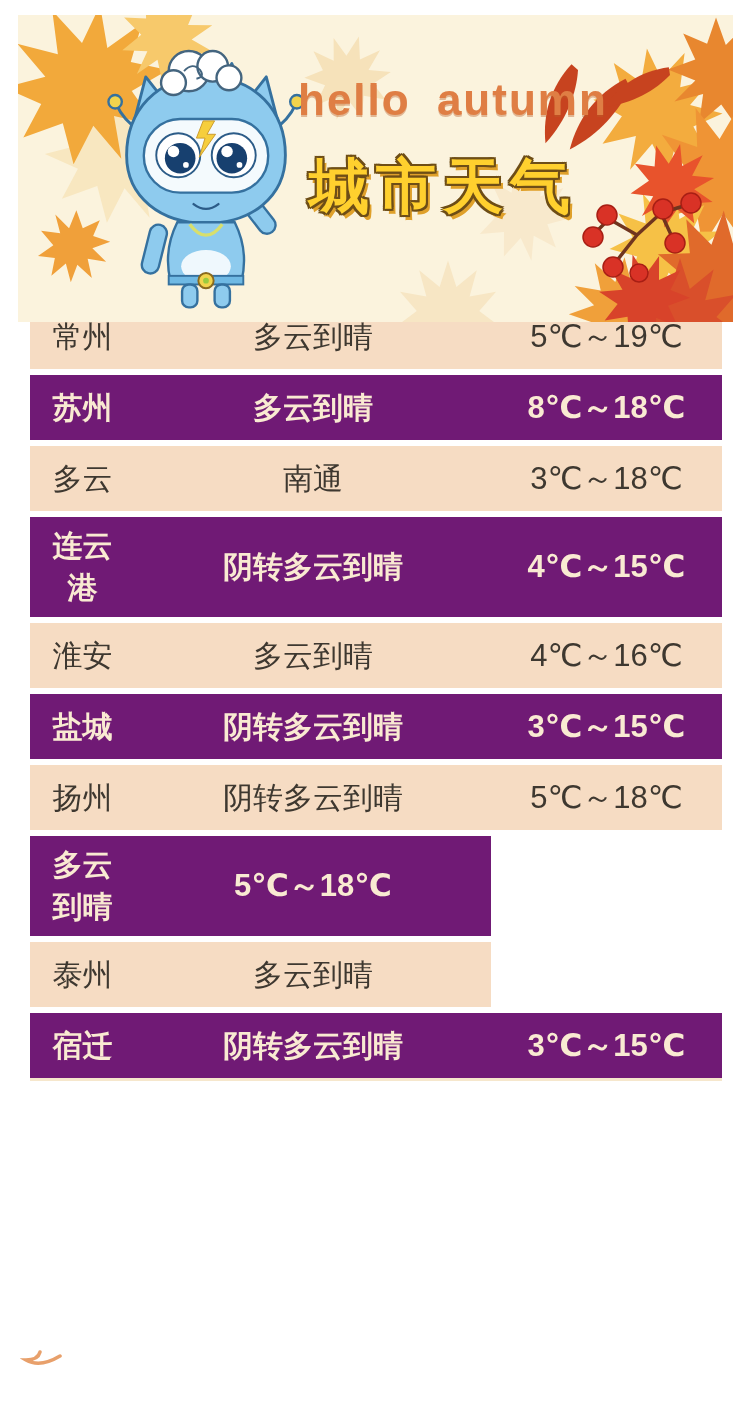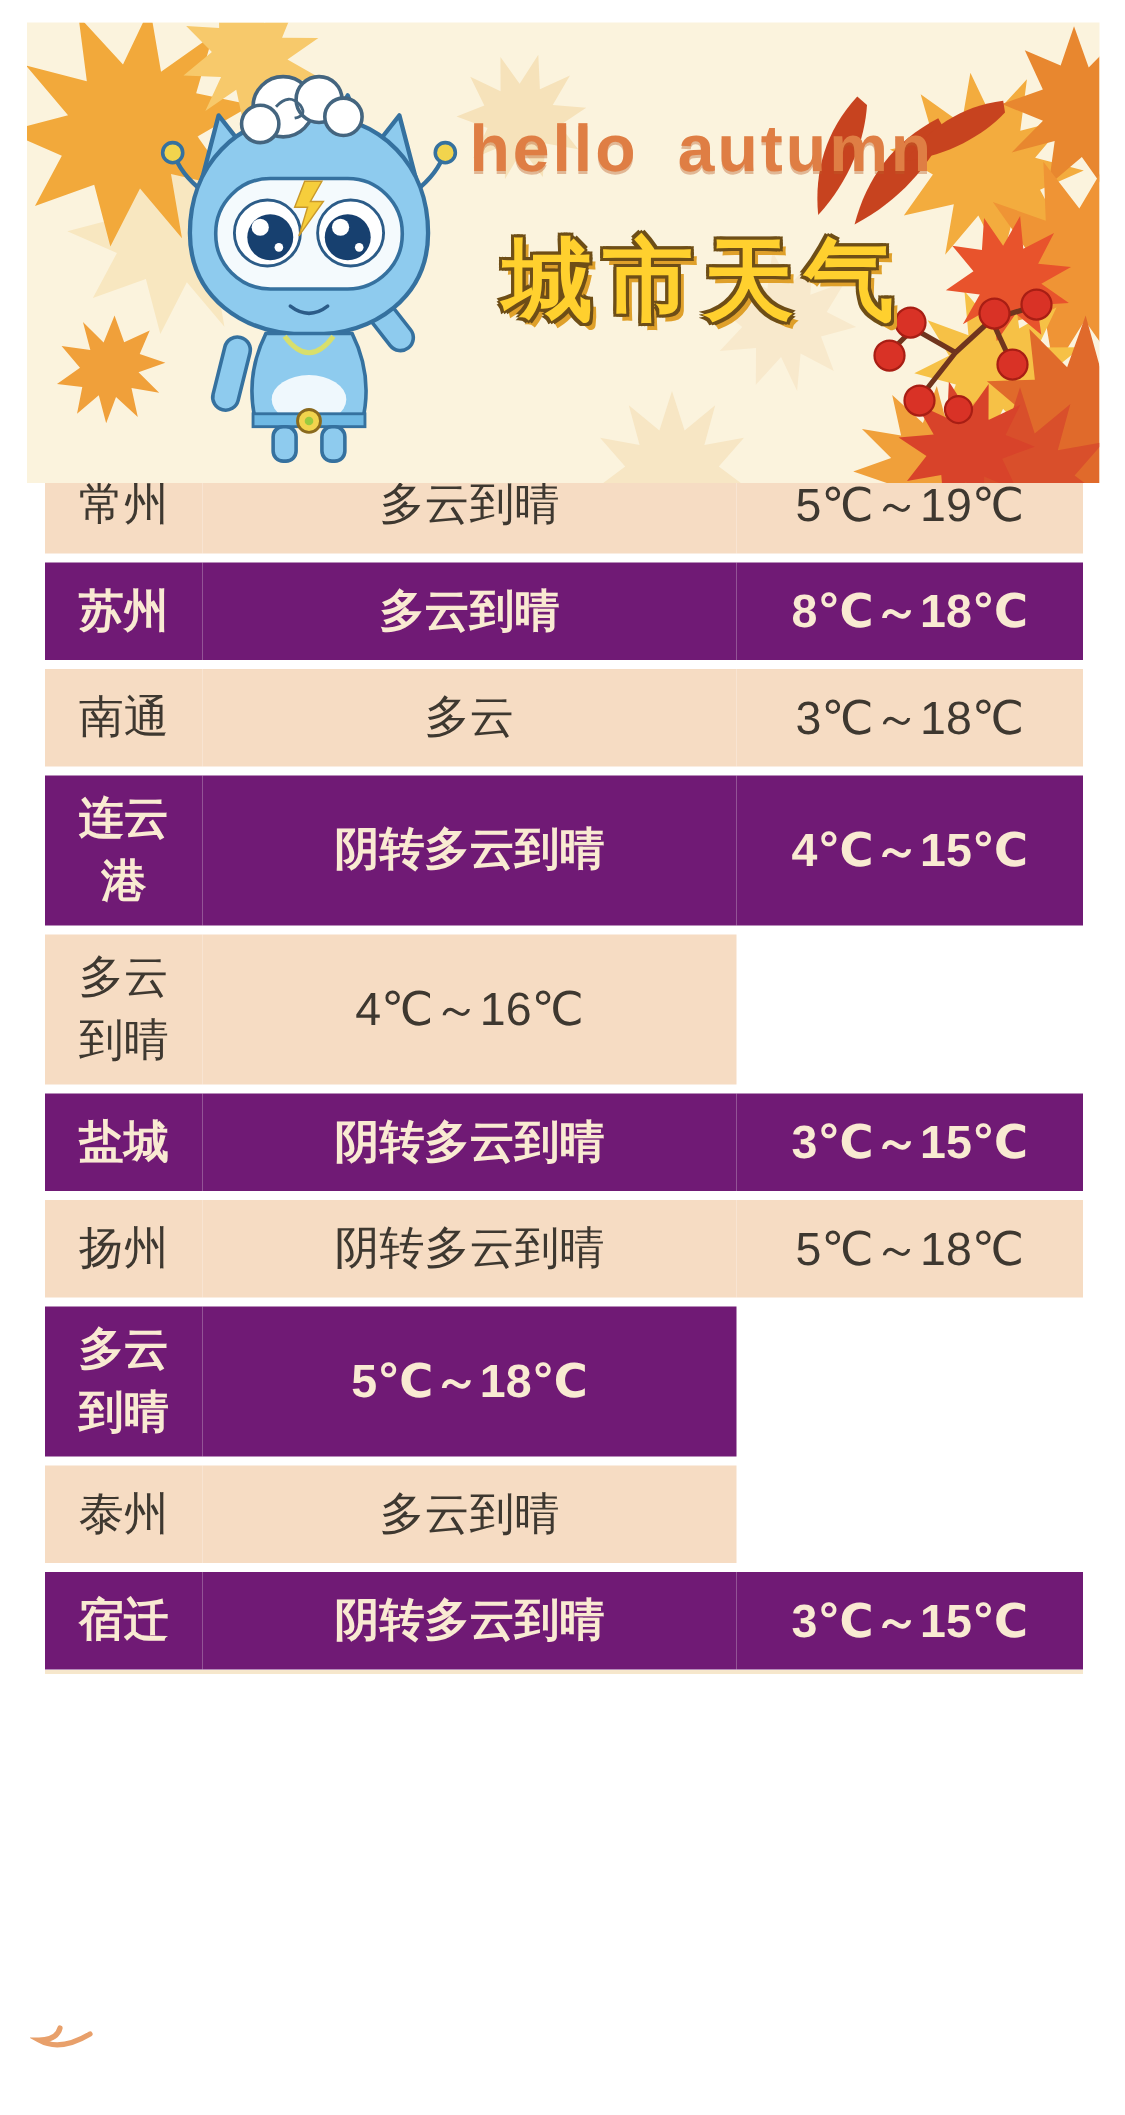--- a/index.html
+++ b/index.html
@@ -7,21 +7,21 @@
     position:relative;width:750px;height:1410px;background:#ffffff;
     font-family:"Liberation Sans","DejaVu Sans",sans-serif;overflow:hidden;
   }
   
   .banner{
     position:absolute;left:18px;top:15px;width:715px;height:307px;
     background:#FBF3DD;overflow:hidden;
   }
   .banner-decor{position:absolute;left:0;top:0;width:715px;height:307px;}
   .mascot{position:absolute;left:78px;top:16px;width:220px;height:285px;}
-  .banner-right{position:absolute;left:295px;top:60px;width:290px;text-align:right;}
+  .banner-right{position:absolute;left:280px;top:60px;width:290px;text-align:center;}
   .hello{
     font-size:44px;font-weight:bold;color:#DF7E44;letter-spacing:2px;word-spacing:12px;
     text-shadow:0 2px 0 rgba(187,92,40,.4);white-space:nowrap;
   }
   .city-title{
     margin-top:22px;font-size:60px;font-weight:bold;color:#FFD02E;letter-spacing:7px;white-space:nowrap;
     text-shadow:
       -2px 0 0 #6E4E17, 2px 0 0 #6E4E17, 0 -2px 0 #6E4E17, 0 2px 0 #6E4E17,
       -2px -2px 0 #6E4E17, 2px -2px 0 #6E4E17, -2px 2px 0 #6E4E17, 2px 2px 0 #6E4E17,
       4px 5px 0 #DFA02A;
@@ -191,32 +191,33 @@
       <div class="cell temp">5℃～19℃</div>
     </div>
 
     <div class="row row-dark">
       <div class="cell city">苏州</div>
       <div class="cell weather">多云到晴</div>
       <div class="cell temp">8℃～18℃</div>
     </div>
 
     <div class="row row-light">
+      <div class="cell weather">多云</div>
       <div class="cell city">南通</div>
-      <div class="cell weather">多云</div>
       <div class="cell temp">3℃～18℃</div>
     </div>
 
     <div class="row row-dark">
       <div class="cell city">连云港</div>
       <div class="cell weather">阴转多云到晴</div>
       <div class="cell temp">4℃～15℃</div>
     </div>
 
     <div class="row row-light">
+      <div class="cell city">淮安</div>
       <div class="cell weather">多云到晴</div>
       <div class="cell temp">4℃～16℃</div>
     </div>
 
     <div class="row row-dark">
       <div class="cell city">盐城</div>
       <div class="cell weather">阴转多云到晴</div>
       <div class="cell temp">3℃～15℃</div>
     </div>
 

